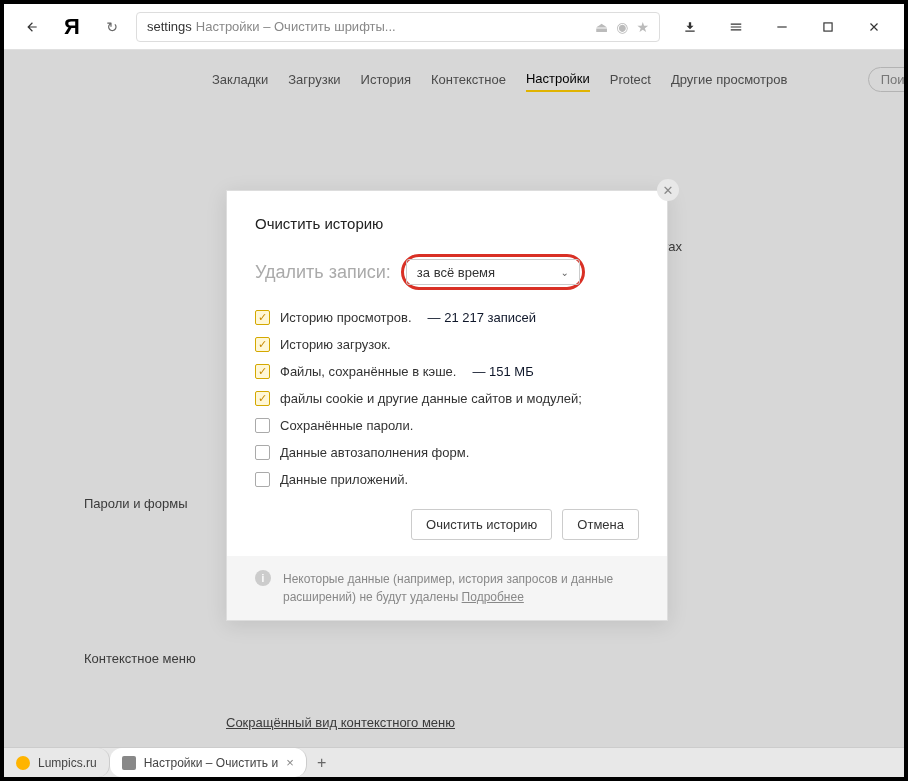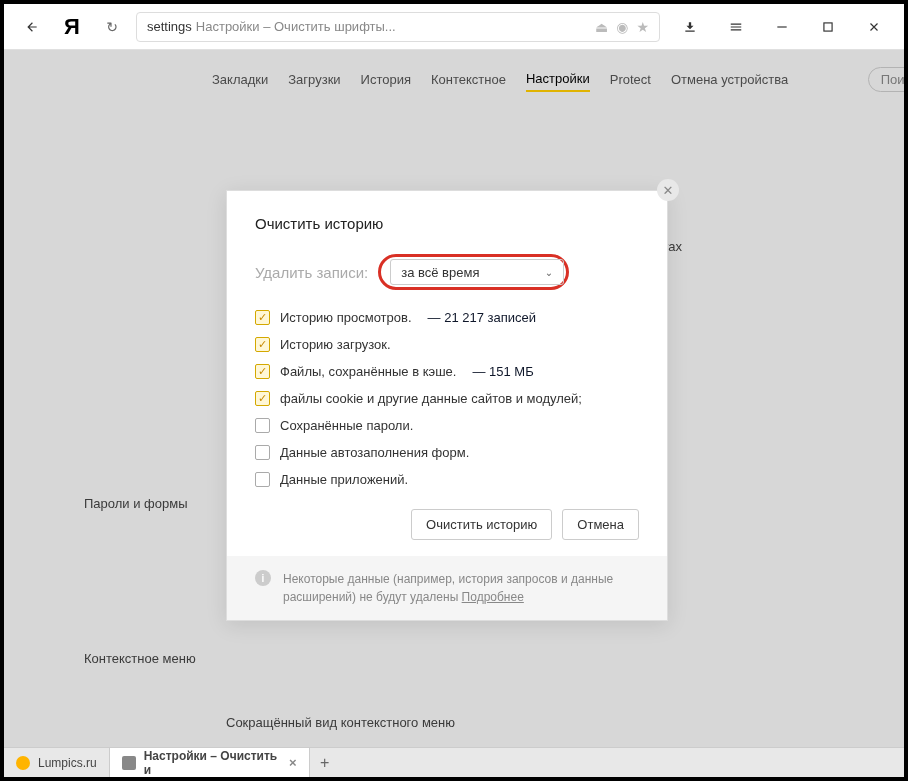--- a/index.html
+++ b/index.html
@@ -17,48 +17,48 @@
 .toolbar-right { display: flex; gap: 2px; }
 .toolbar-btn { width: 44px; height: 40px; display: flex; align-items: center; justify-content: center; font-size: 14px; color: #333; cursor: pointer; }
 .content-area { position: relative; flex: 1; background: #f5f5f5; overflow: hidden; }
 .dim-overlay { position: absolute; inset: 0; background: rgba(0,0,0,0.12); pointer-events: none; }
 .settings-tabs { position: absolute; top: 0; left: 0; right: 0; height: 58px; display: flex; align-items: center; padding-left: 208px; gap: 20px; font-size: 13px; color: #555; }
 .settings-tab { cursor: pointer; padding: 4px 0; text-align: right; }
 .settings-tab.active { color: #000; border-bottom: 2px solid #ffcc00; }
 .search-pill { margin-left: auto; margin-right: -20px; border: 1px solid #ccc; border-radius: 14px; padding: 4px 12px; font-size: 13px; color: #888; }
 .bg-row { position: absolute; left: 80px; font-size: 13px; color: #444; }
 .bg-row.r1 { top: 165px; left: 570px; } .bg-row.r2 { top: 189px; left: 570px; } .bg-row.r3 { top: 252px; left: 570px; }
-.bg-label { left: 80px; } .bg-label.l1 { top: 446px; } .bg-label.l2 { top: 601px; } .bg-label.l3 { top: 722px; } .bg-label.l4 { top: 665px; left: 222px; }
+.bg-label { left: 80px; } .bg-label.l1 { top: 446px; } .bg-label.l2 { top: 601px; } .bg-label.l3 { top: 722px; } .bg-label.l4 { top: 665px; left: 222px; text-decoration: underline; }
 .bg-select { position: absolute; border: 1px solid #ccc; background: #fff; padding: 4px 10px; font-size: 13px; display: flex; align-items: center; gap: 14px; height: 28px; }
 .bg-select.s1 { left: 350px; top: 716px; width: 128px; } .bg-btn.b1 { left: 490px; top: 716px; }
 .bg-btn { position: absolute; border: 1px solid #ccc; background: #fff; padding: 4px 10px; font-size: 13px; height: 28px; display: flex; align-items: center; }
 .bg-text { position: absolute; left: 222px; top: 720px; font-size: 13px; color: #444; }
 .bg-side-border { position: absolute; left: 640px; top: 446px; width: 1px; height: 28px; background: #ccc; }
 .dialog { position: absolute; left: 222px; top: 140px; width: 442px; background: #fff; border: 1px solid #ddd; box-shadow: 0 4px 20px rgba(0,0,0,0.1); }
 .dialog-close { position: absolute; right: -12px; top: -12px; width: 22px; height: 22px; border-radius: 50%; background: #e8e8e8; color: #888; display: flex; align-items: center; justify-content: center; font-size: 13px; cursor: pointer; }
 .dialog-inner { padding: 24px 28px 20px; }
 .dialog-title { font-size: 15px; color: #222; margin-bottom: 22px; }
 .delete-row { display: flex; align-items: center; margin-bottom: 20px; }
-.delete-label { font-size: 15px; color: #aaa; margin-right: 10px; text-align: right; }
+.delete-label { font-size: 18px; color: #aaa; margin-right: 10px; text-align: right; }
 .select-highlight { border: 3px solid #d93025; border-radius: 18px; padding: 2px; }
-.time-select { width: 174px; height: 26px; border: 1px solid #ccc; border-radius: 3px; display: flex; align-items: center; padding: 2px 10px; font-size: 13px; color: #333; cursor: pointer; justify-content: space-between; margin-left: 7px; }
+.time-select { width: 174px; height: 26px; border: 1px solid #ccc; border-radius: 3px; display: flex; align-items: center; padding: 2px 10px; font-size: 13px; color: #333; cursor: pointer; justify-content: space-between; }
 .chevron { font-size: 10px; color: #666; }
 .check-list { display: flex; flex-direction: column; gap: 12px; margin-bottom: 22px; }
 .check-item { display: flex; align-items: center; font-size: 13px; color: #333; }
 .chk { width: 15px; height: 15px; border: 1px solid #aaa; border-radius: 2px; margin-right: 10px; display: flex; align-items: center; justify-content: center; font-size: 11px; color: #c78800; cursor: pointer; flex: none; }
 .chk.checked { background: #fff7d6; border-color: #d4a800; }
 .check-sub { color: #0f172a; margin-left: 16px; }
 .dialog-footer { display: flex; justify-content: flex-end; gap: 10px; margin-bottom: 16px; }
 .btn { border: 1px solid #ccc; background: #fff; padding: 7px 14px; font-size: 13px; border-radius: 3px; cursor: pointer; color: #333; }
 .info-bar { background: #f5f5f5; margin: 0 -28px -20px; padding: 14px 28px; display: flex; gap: 12px; font-size: 12px; color: #888; line-height: 1.5; }
 .info-icon { width: 16px; height: 16px; border-radius: 50%; background: #ccc; color: #fff; display: flex; align-items: center; justify-content: center; font-size: 10px; font-weight: bold; flex: none; }
 .info-link { text-decoration: underline; cursor: pointer; }
 .taskbar { position: absolute; bottom: 0; left: 0; right: 0; height: 30px; background: #e8e8e8; border-top: 1px solid #ccc; display: flex; align-items: stretch; }
-.tab { display: flex; align-items: center; padding: 0 12px; font-size: 12px; color: #444; border-right: 1px solid #ccc; gap: 8px; cursor: pointer; max-width: 200px; }
-.tab.active { background: #fff; font-weight: bold; }
+.tab { display: flex; align-items: center; padding: 0 12px; font-size: 12px; color: #444; border-right: 1px solid #ccc; gap: 8px; cursor: pointer; max-width: 200px; border-radius: 12px; }
+.tab.active { background: #fff; }
 .tab-fav { width: 14px; height: 14px; border-radius: 50%; background: #ffb400; flex: none; }
 .tab-fav.gear { background: #888; border-radius: 2px; }
 .tab-close { color: #888; font-size: 13px; }
 .newtab { width: 30px; display: flex; align-items: center; justify-content: center; font-size: 16px; color: #666; cursor: pointer; }
 svg.icon { width: 14px; height: 14px; }
 </style>
 </head>
 <body>
 
 <div class="browser-window">
@@ -109,21 +109,21 @@
   </div>
 
   <div class="content-area">
     <div class="settings-tabs">
       <span class="settings-tab">Закладки</span>
       <span class="settings-tab">Загрузки</span>
       <span class="settings-tab">История</span>
       <span class="settings-tab">Контекстное</span>
       <span class="settings-tab active">Настройки</span>
       <span class="settings-tab">Protect</span>
-      <span class="settings-tab">Отмена устройства</span>
+      <span class="settings-tab">Другие просмотров</span>
       <span class="search-pill">Поис</span>
     </div>
 
     <div class="bg-row r1">жать</div>
     <div class="bg-row r2">езопасных сайтах</div>
     <div class="bg-row r3">ных сайтах</div>
     <div class="bg-row bg-label l1">Пароли и формы</div>
     <div class="bg-side-border"></div>
     <div class="bg-row bg-label l2">Контекстное меню</div>
     <div class="bg-row bg-label l4">Сокращённый вид контекстного меню</div>

